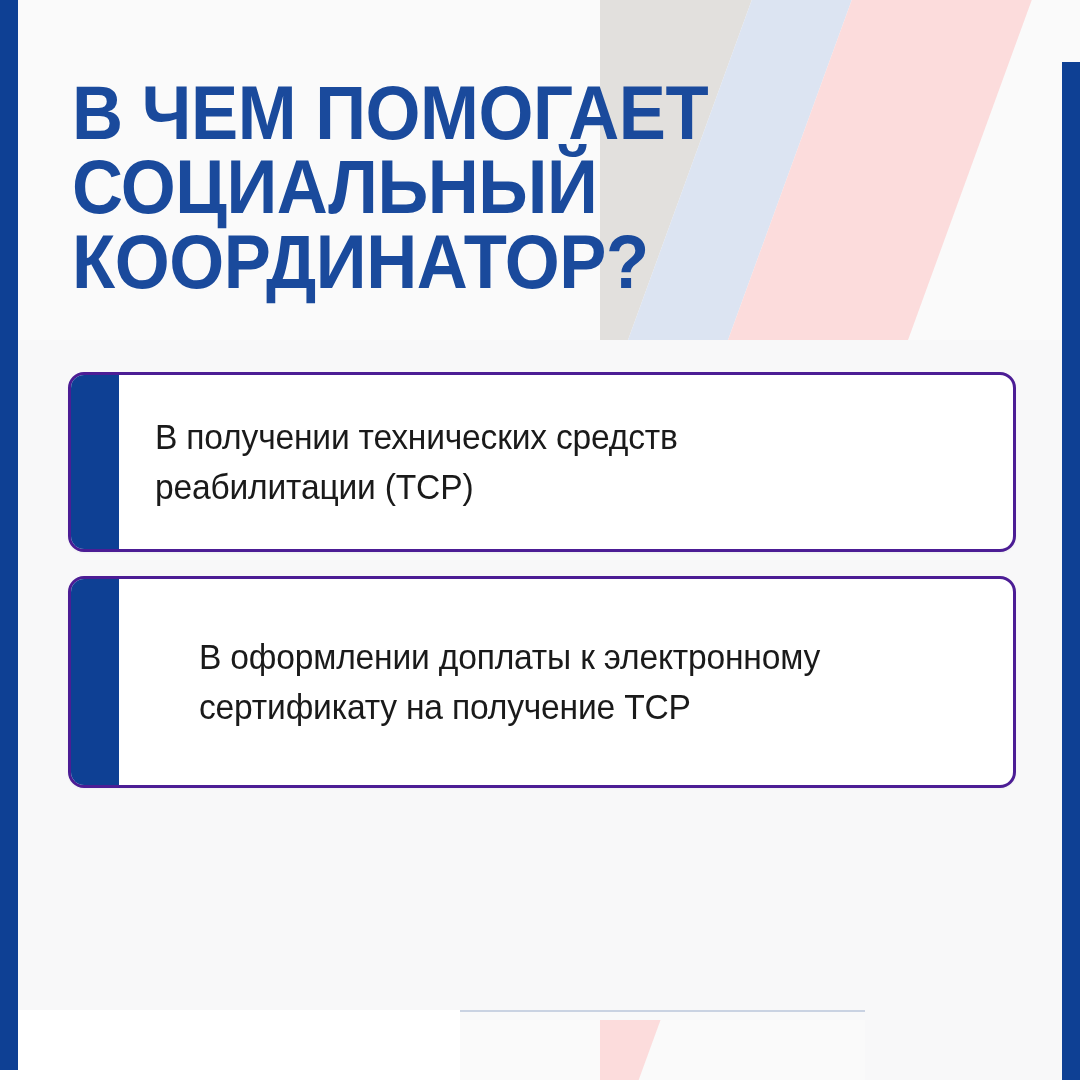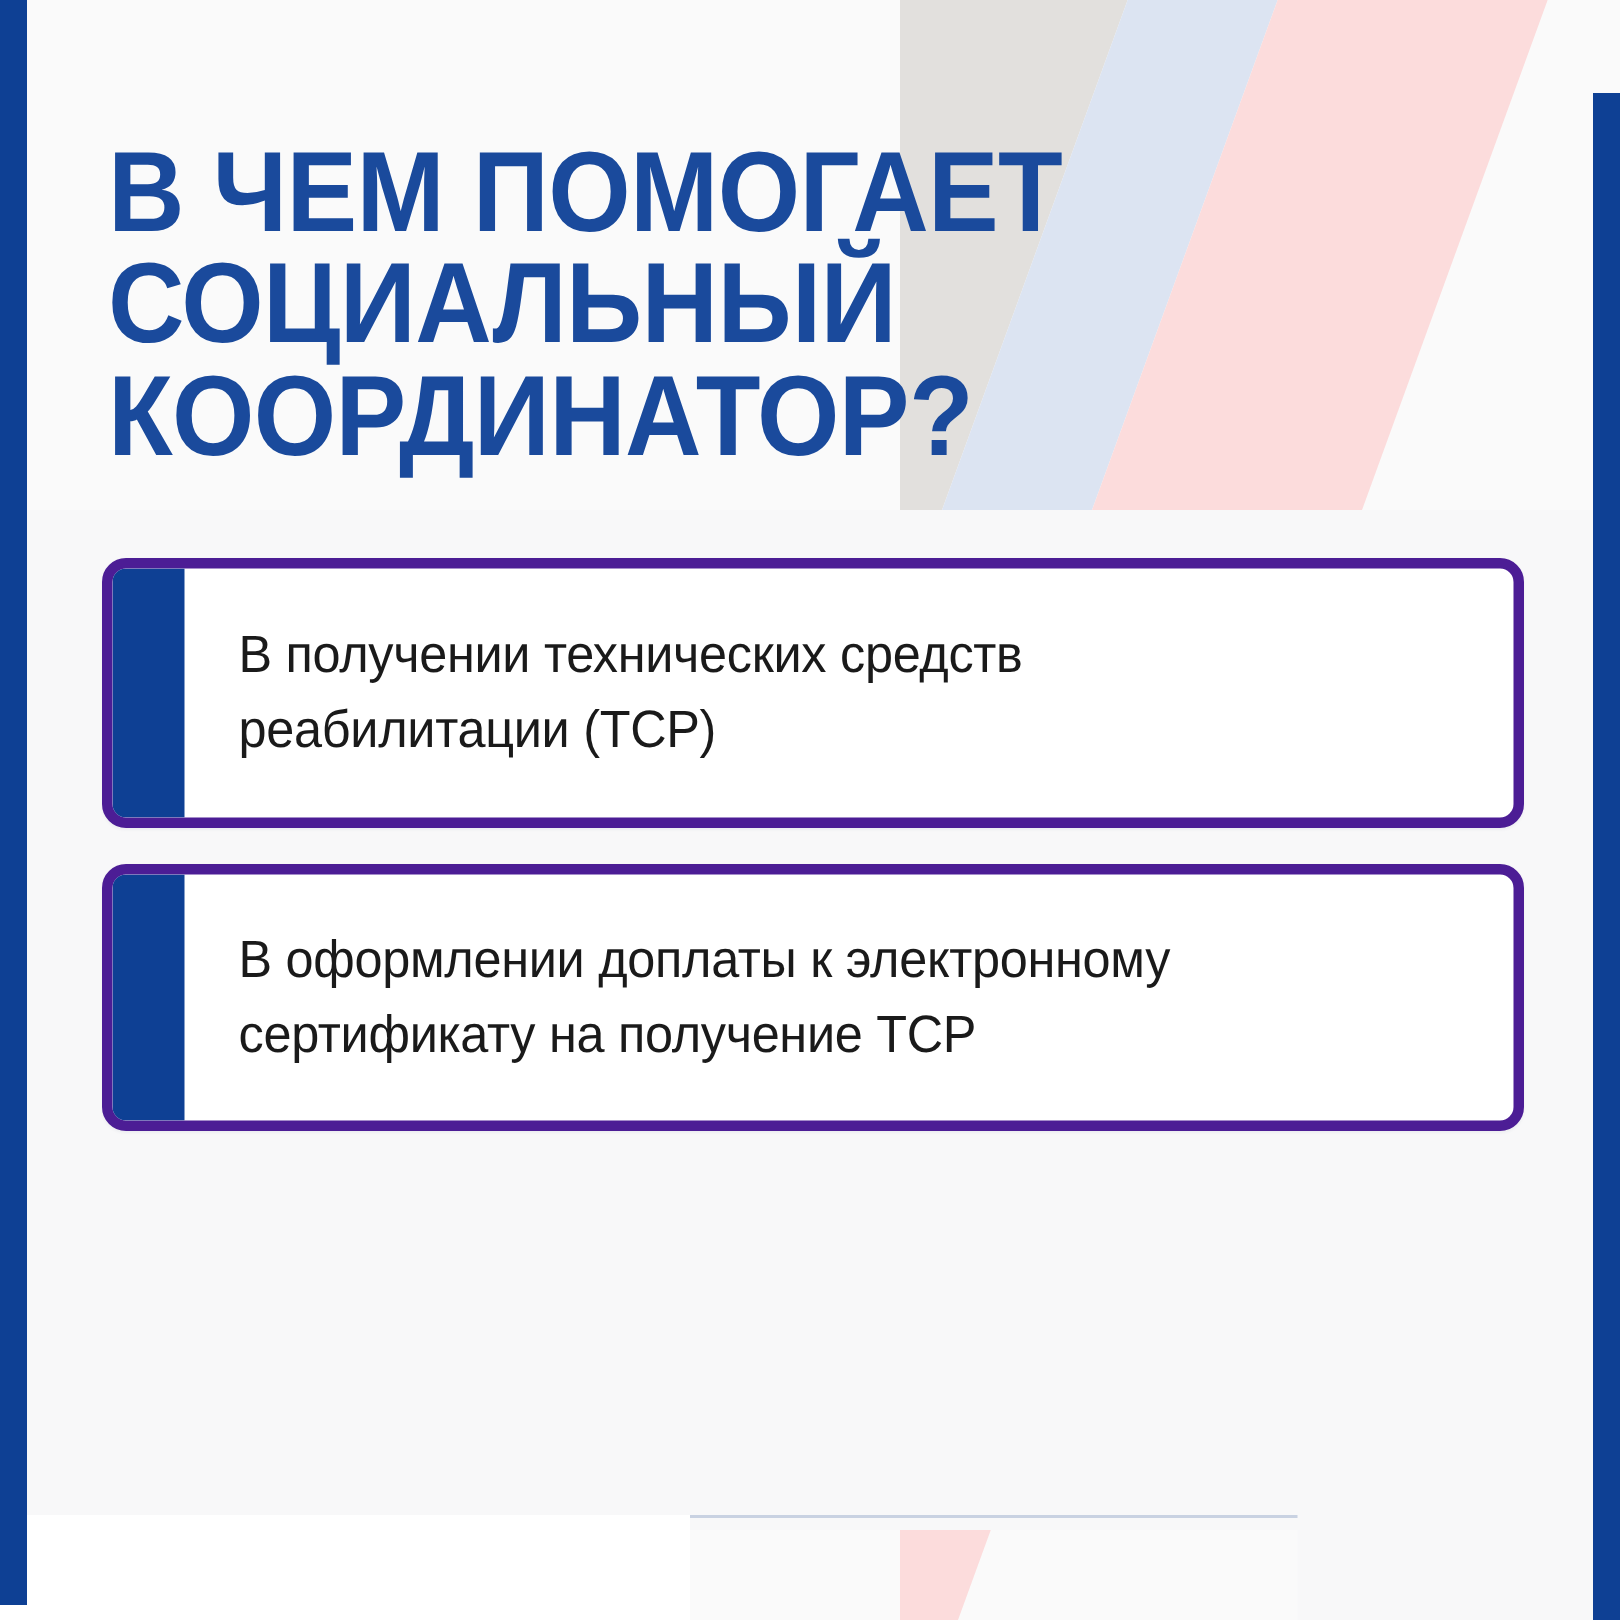--- a/index.html
+++ b/index.html
@@ -73,21 +73,21 @@
     position:absolute;
     background:#0E4094;
     z-index:3;
   }
   .rail-left  { left:0;  top:0;  width:18px; height:1070px; }
   .rail-right { left:1062px; top:62px; width:18px; height:1018px; }
 
   
   .header {
     position:absolute;
-    top:16px; left:0;
+    top:0; left:0;
     width:1048px; height:345px;
     z-index:4;
   }
 
   .page-title {
     position:absolute;
     left:72px;
     top:76px;
     width:760px;
     color:#1A4A9C;
@@ -181,21 +181,21 @@
     left:68px;
     top:372px;
     width:948px;
     z-index:4;
   }
   .card {
     position:relative;
     display:flex;
     align-items:stretch;
     background:#FFFFFF;
-    border:7px solid #4c1d95;
+    border:3px solid #4c1d95;
     border-radius:16px;
     margin-bottom:24px;
     overflow:hidden;
     box-shadow:0 1px 2px rgba(30,50,90,0.05);
   }
   .card-accent {
     flex:0 0 48px;
     background:#0E4094;
   }
   .card-body {
@@ -208,21 +208,21 @@
     color:#1A1A1A;
     font-size:35px;
     line-height:1.42;
     font-weight:400;
     letter-spacing:-0.2px;
     transform:scaleX(0.96);
     transform-origin:left center;
     white-space:pre-line;
   }
   .card-1 { height:180px; }
-  .card-2 { height:178px; }
+  .card-2 { height:212px;gap:44px; }
   .card-3 { height:232px; }
 </style>
 </head>
 <body>
 
 <div class="bg-stripes">
   <div class="stripe stripe-gray"></div>
   <div class="stripe stripe-blue"></div>
   <div class="stripe stripe-pink"></div>
   <div class="bg-cover-left"></div>

